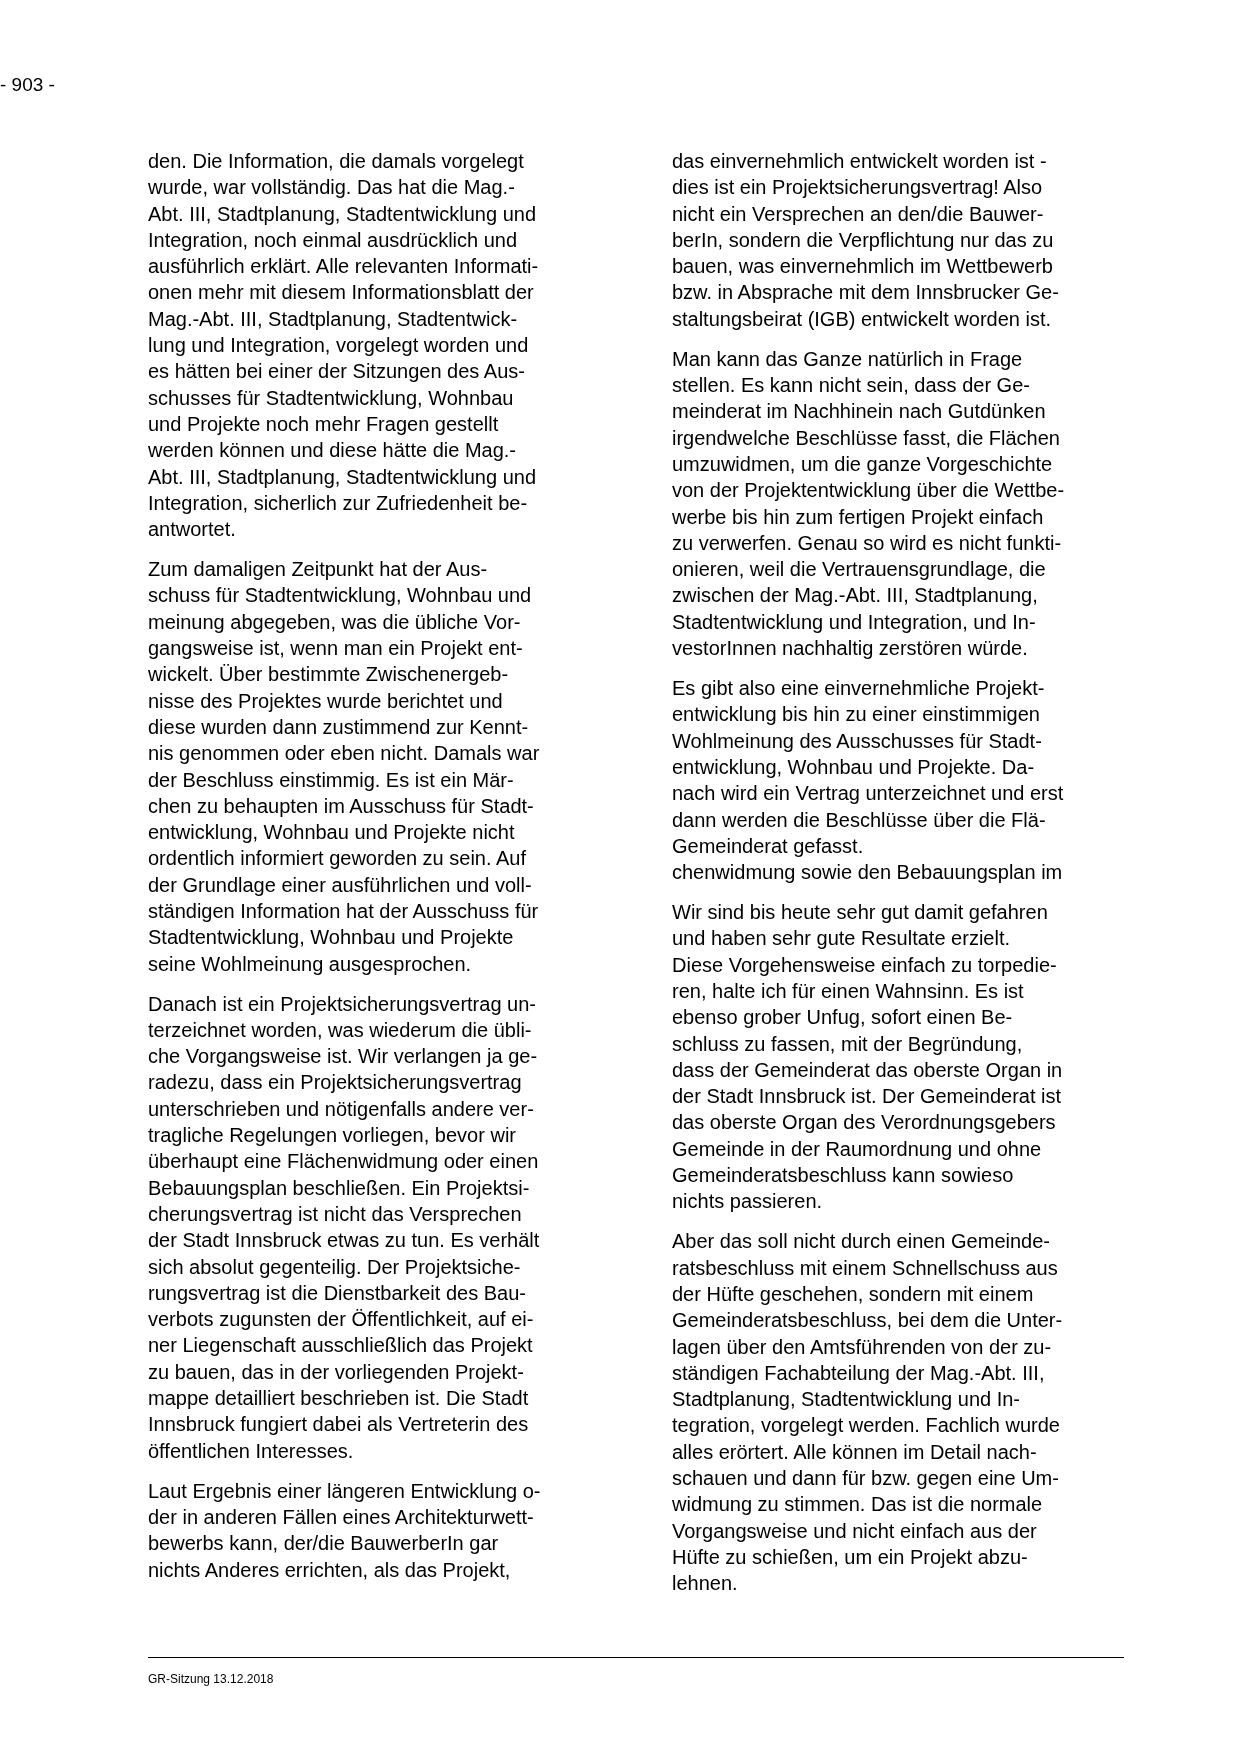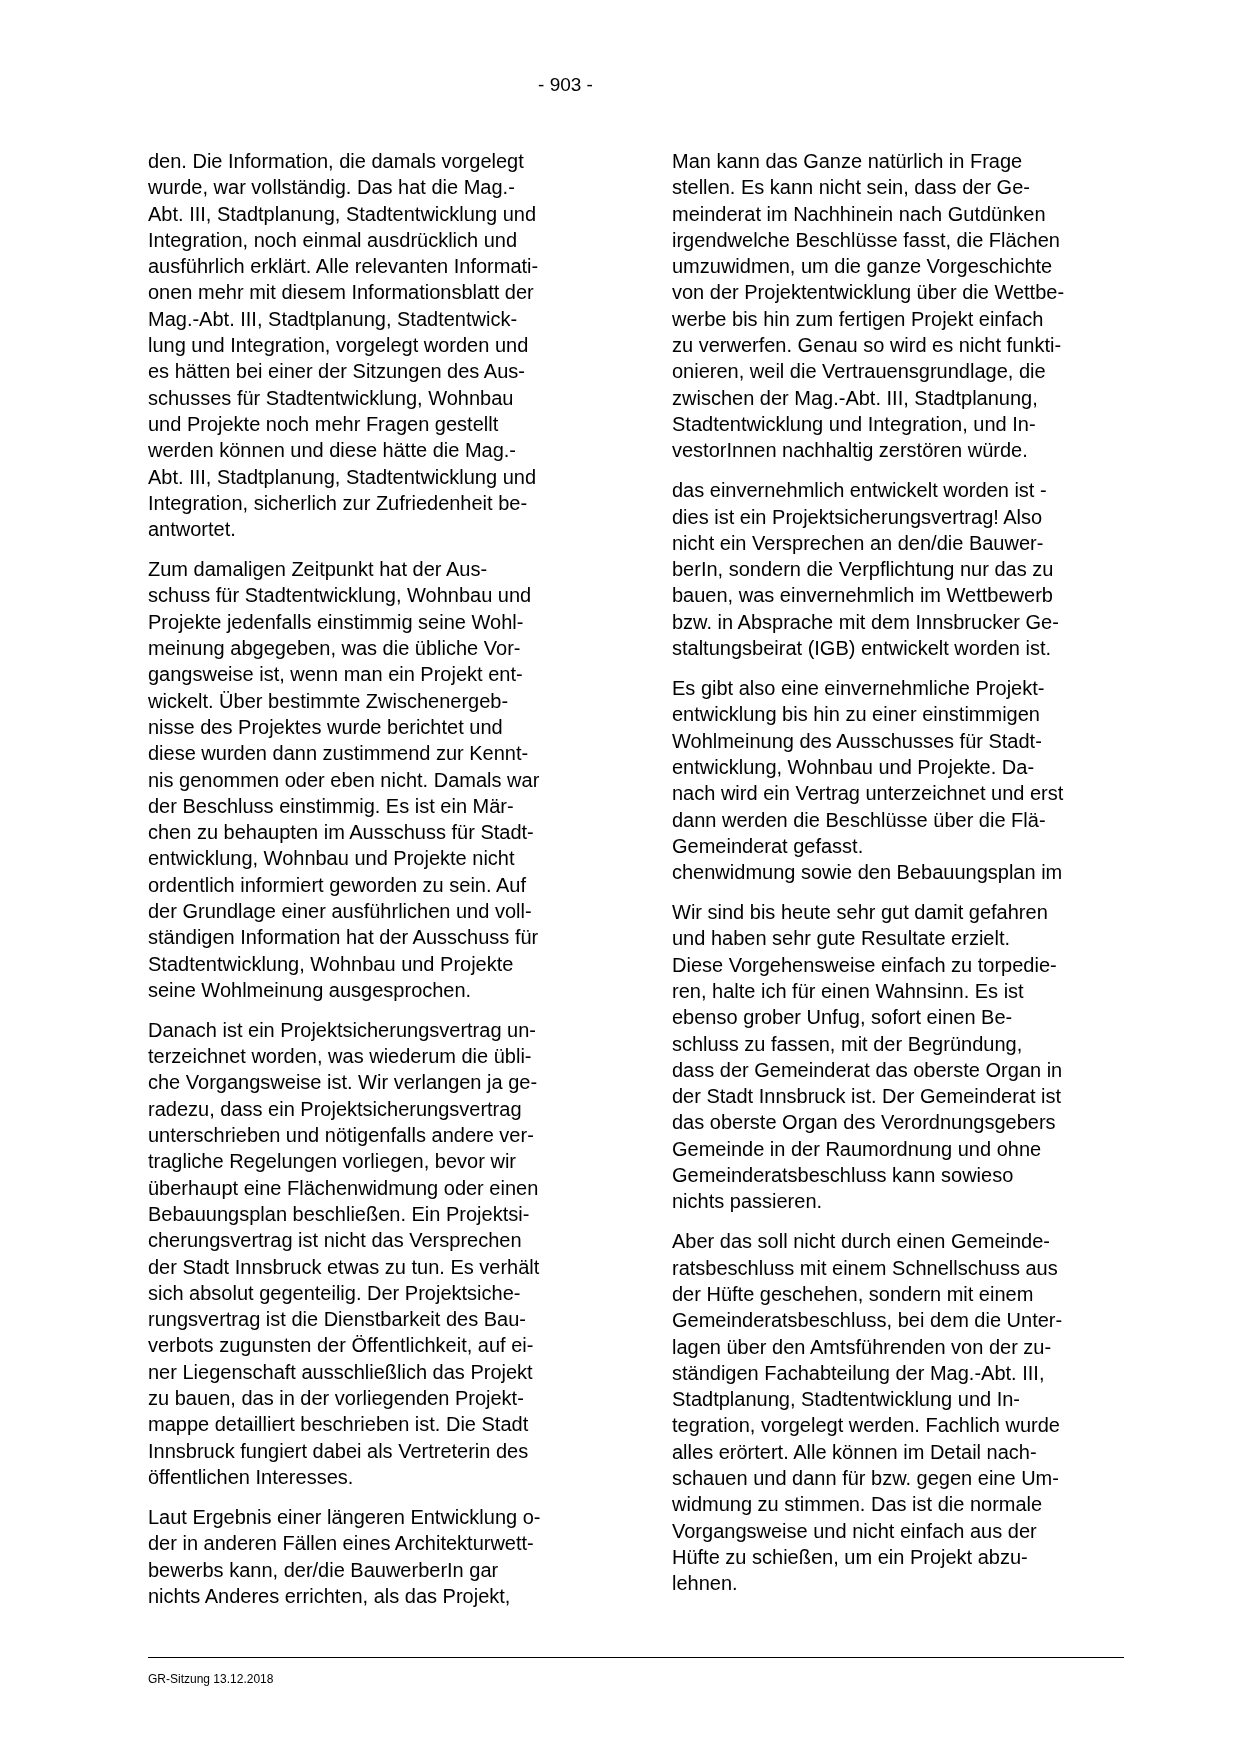--- a/index.html
+++ b/index.html
@@ -1,18 +1,18 @@
 <!DOCTYPE html>
 <html><head>
 <meta charset="utf-8">
 <style>
   html, body { margin: 0; padding: 0; background: #ffffff; }
   body { width: 1241px; height: 1754px; position: relative; overflow: hidden;
          font-family: "Liberation Sans", sans-serif; color: #000; }
-  .page-number { position: absolute; top: 73px; left: 0; width: 1131px; text-align: center;
+  .page-number { position: absolute; top: 73px; left: 0; width: 1131px; 
                  font-size: 19px; line-height: 24px; }
   .column { position: absolute; top: 148px; width: 460px; font-size: 20px; line-height: 26.3px; }
   .col-left { left: 148px; }
   .col-right { left: 672px; }
   .para { margin: 0 0 13.7px 0; }
   .line { display: block; white-space: nowrap; }
   .footer-rule { position: absolute; left: 148px; top: 1657px; width: 976px; height: 0;
                  border-top: 1.5px solid #000; }
   .footer-text { position: absolute; left: 148px; top: 1668px; font-size: 12px; line-height: 22px; }
 </style>
@@ -35,21 +35,20 @@
       <span class="line">schusses für Stadtentwicklung, Wohnbau</span>
       <span class="line">und Projekte noch mehr Fragen gestellt</span>
       <span class="line">werden können und diese hätte die Mag.-</span>
       <span class="line">Abt. III, Stadtplanung, Stadtentwicklung und</span>
       <span class="line">Integration, sicherlich zur Zufriedenheit be-</span>
       <span class="line">antwortet.</span>
     </p>
     <p class="para">
       <span class="line">Zum damaligen Zeitpunkt hat der Aus-</span>
       <span class="line">schuss für Stadtentwicklung, Wohnbau und</span>
-      <span class="line">Projekte jedenfalls einstimmig seine Wohl-</span>
       <span class="line">meinung abgegeben, was die übliche Vor-</span>
       <span class="line">gangsweise ist, wenn man ein Projekt ent-</span>
       <span class="line">wickelt. Über bestimmte Zwischenergeb-</span>
       <span class="line">nisse des Projektes wurde berichtet und</span>
       <span class="line">diese wurden dann zustimmend zur Kennt-</span>
       <span class="line">nis genommen oder eben nicht. Damals war</span>
       <span class="line">der Beschluss einstimmig. Es ist ein Mär-</span>
       <span class="line">chen zu behaupten im Ausschuss für Stadt-</span>
       <span class="line">entwicklung, Wohnbau und Projekte nicht</span>
       <span class="line">ordentlich informiert geworden zu sein. Auf</span>
@@ -80,41 +79,41 @@
     </p>
     <p class="para">
       <span class="line">Laut Ergebnis einer längeren Entwicklung o-</span>
       <span class="line">der in anderen Fällen eines Architekturwett-</span>
       <span class="line">bewerbs kann, der/die BauwerberIn gar</span>
       <span class="line">nichts Anderes errichten, als das Projekt,</span>
     </p>
   </div>
 <div class="column col-right" id="col-right">
     <p class="para">
+      <span class="line">das einvernehmlich entwickelt worden ist -</span>
+      <span class="line">dies ist ein Projektsicherungsvertrag! Also</span>
+      <span class="line">nicht ein Versprechen an den/die Bauwer-</span>
+      <span class="line">berIn, sondern die Verpflichtung nur das zu</span>
+      <span class="line">bauen, was einvernehmlich im Wettbewerb</span>
+      <span class="line">bzw. in Absprache mit dem Innsbrucker Ge-</span>
+      <span class="line">staltungsbeirat (IGB) entwickelt worden ist.</span>
+    </p>
+    <p class="para">
       <span class="line">Man kann das Ganze natürlich in Frage</span>
       <span class="line">stellen. Es kann nicht sein, dass der Ge-</span>
       <span class="line">meinderat im Nachhinein nach Gutdünken</span>
       <span class="line">irgendwelche Beschlüsse fasst, die Flächen</span>
       <span class="line">umzuwidmen, um die ganze Vorgeschichte</span>
       <span class="line">von der Projektentwicklung über die Wettbe-</span>
       <span class="line">werbe bis hin zum fertigen Projekt einfach</span>
       <span class="line">zu verwerfen. Genau so wird es nicht funkti-</span>
       <span class="line">onieren, weil die Vertrauensgrundlage, die</span>
       <span class="line">zwischen der Mag.-Abt. III, Stadtplanung,</span>
       <span class="line">Stadtentwicklung und Integration, und In-</span>
       <span class="line">vestorInnen nachhaltig zerstören würde.</span>
-    </p>
-    <p class="para">
-      <span class="line">das einvernehmlich entwickelt worden ist -</span>
-      <span class="line">dies ist ein Projektsicherungsvertrag! Also</span>
-      <span class="line">nicht ein Versprechen an den/die Bauwer-</span>
-      <span class="line">berIn, sondern die Verpflichtung nur das zu</span>
-      <span class="line">bauen, was einvernehmlich im Wettbewerb</span>
-      <span class="line">bzw. in Absprache mit dem Innsbrucker Ge-</span>
-      <span class="line">staltungsbeirat (IGB) entwickelt worden ist.</span>
     </p>
     <p class="para">
       <span class="line">Es gibt also eine einvernehmliche Projekt-</span>
       <span class="line">entwicklung bis hin zu einer einstimmigen</span>
       <span class="line">Wohlmeinung des Ausschusses für Stadt-</span>
       <span class="line">entwicklung, Wohnbau und Projekte. Da-</span>
       <span class="line">nach wird ein Vertrag unterzeichnet und erst</span>
       <span class="line">dann werden die Beschlüsse über die Flä-</span>
       <span class="line">Gemeinderat gefasst.</span>
       <span class="line">chenwidmung sowie den Bebauungsplan im</span>

